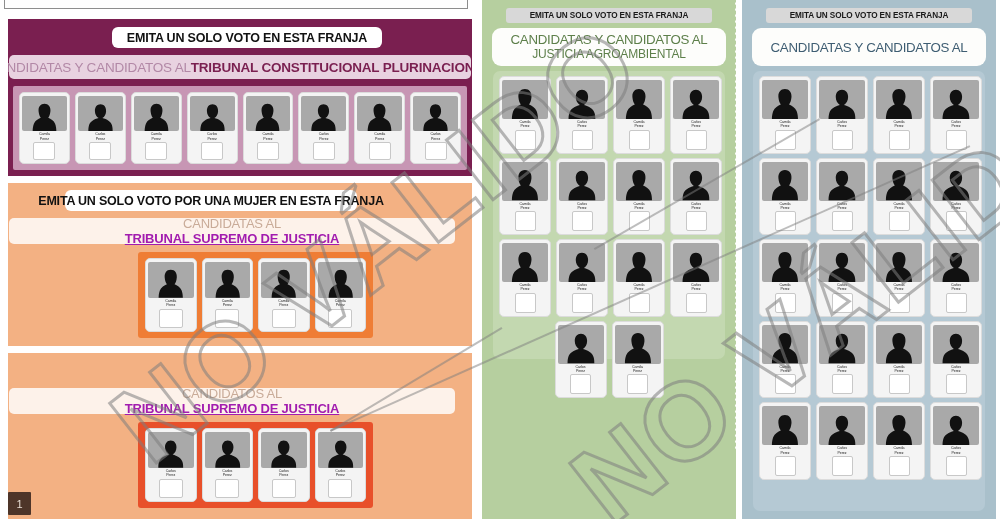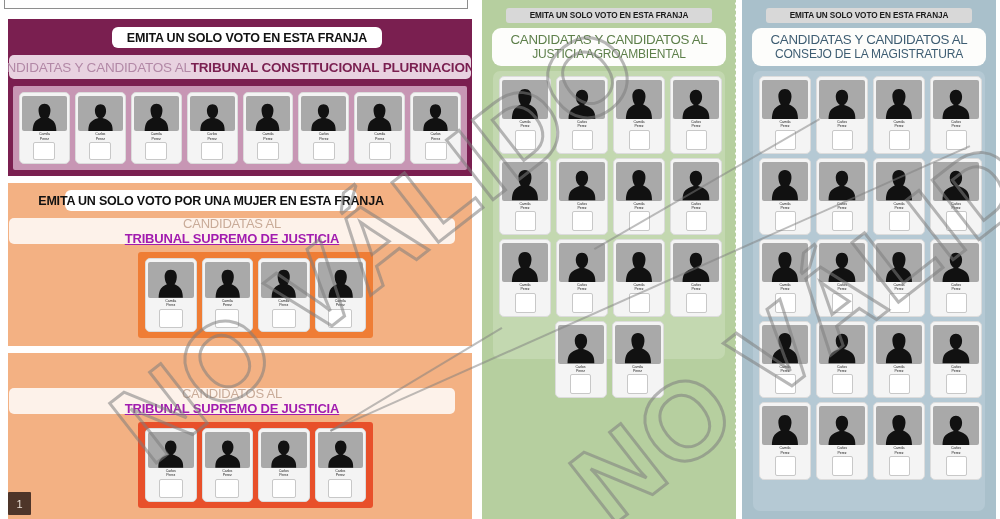--- a/index.html
+++ b/index.html
@@ -737,21 +737,20 @@
         <i></i>
         <i></i>
         <i></i>
         <i></i>
       </div>
 
     <div class="column blue">
       <div class="col-instruction">EMITA UN SOLO VOTO EN ESTA FRANJA</div>
       <div class="col-organ">
         <span class="l1">CANDIDATAS Y CANDIDATOS AL</span>
-        <span class="l2">CONSEJO DE LA MAGISTRATURA</span>
       </div>
       <div class="col-tray">
           <div class="col-row">
             <div class="col-card">
               <div class="photo">
                 <svg width="78%" height="88%" viewBox="0 0 100 100">
                   <path fill="#111111" d="M50 12 C36 12 30 23 31 36 C32 46 34 52 38 57 C30 61 20 66 16 76 C13 84 12 92 12 100 L88 100 C88 92 87 84 84 76 C80 66 70 61 62 57 C66 52 68 46 69 36 C70 23 64 12 50 12 Z"></path>
                 </svg>
               </div>
               <div class="cand-name">Camila

